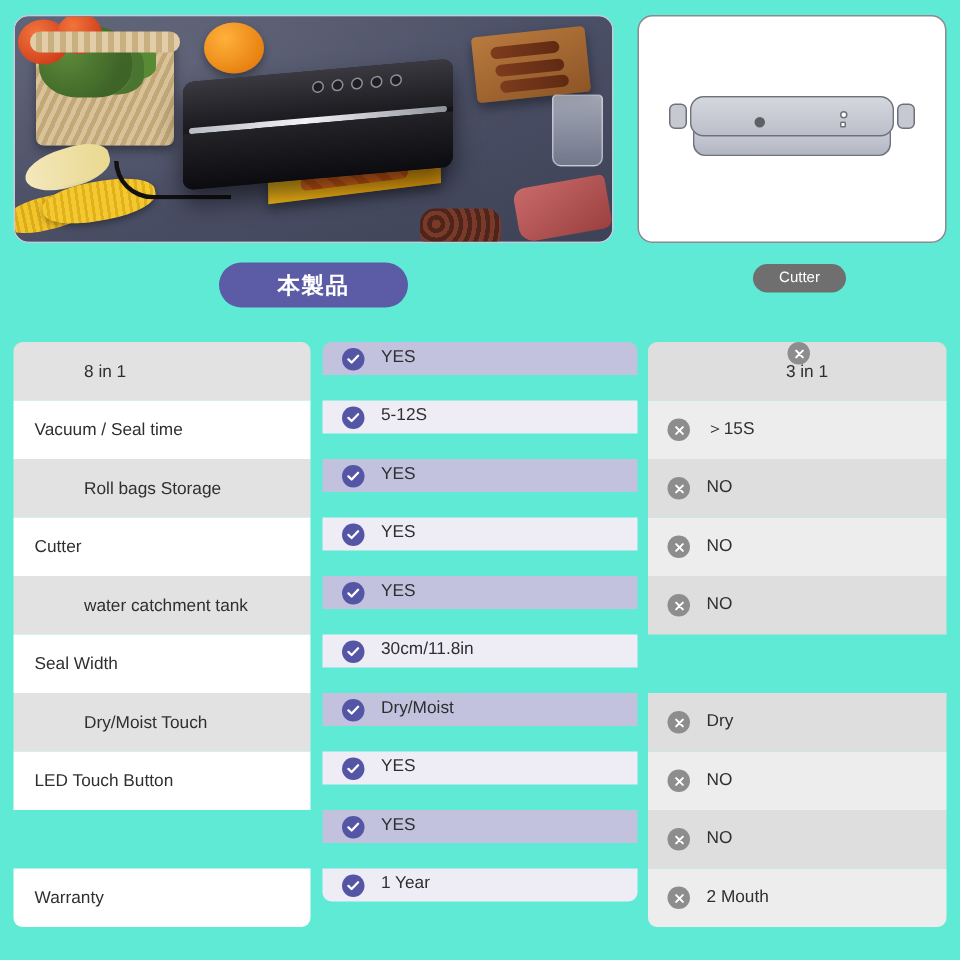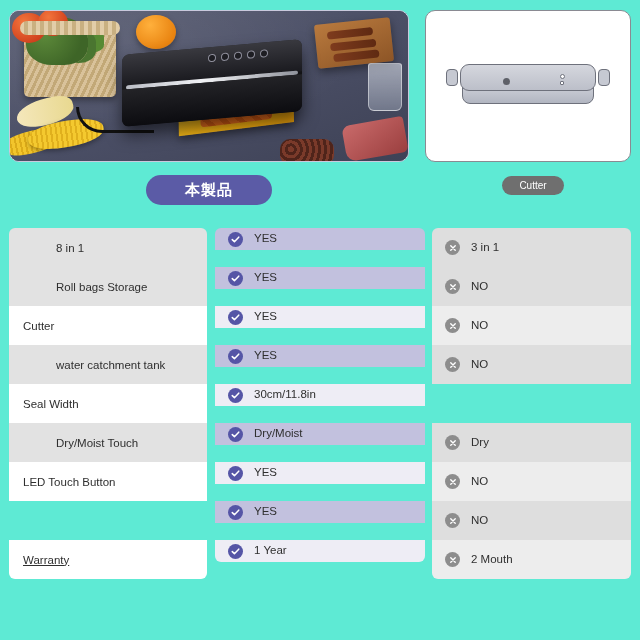--- a/index.html
+++ b/index.html
@@ -239,24 +239,24 @@
   
   .row.odd  .c1 { background:#e2e2e2;padding-left:47px; }
   .row.even .c1 { background:#ffffff; }
   .row.odd  .c2 { background:#c2c1de; }
   .row.even .c2 { background:#eeedf5; }
   .row.odd  .c3 { background:#dedede; }
   .row.even .c3 { background:#ededed; }
 
   
   .table .row:first-child .c1 { border-radius: 6px 6px 0 0; }
-  .table .row:last-child  .c1 { border-radius: 0 0 6px 6px; text-decoration: underline; }
+  .table .row:last-child  .c1 { border-radius: 0 0 6px 6px; }
   .table .row:first-child .c2 { border-radius: 6px 6px 0 0; }
   .table .row:last-child  .c2 { border-radius: 0 0 6px 6px; }
-  .table .row:first-child .c3 { border-radius: 6px 6px 0 0; }
+  .table .row:first-child .c3 { border-radius: 6px 6px 0 0; flex-direction: column; }
   .table .row:last-child  .c3 { border-radius: 0 0 6px 6px; }
 
   .mk { width:15px; height:15px; border-radius:50%; margin-right:11px; flex:0 0 auto;
         display:flex; align-items:center; justify-content:center; }
   .mk.yes { background:#5555a6; }
   .mk.no  { background:#8d8d8d; }
   .mk svg { display:block; }
   .val { line-height:1; }
 </style>
 </head>
@@ -347,20 +347,39 @@
       <div class="c3">
         <span class="mk no">
             <svg width="8" height="8" viewBox="0 0 10 10">
               <path d="M2.2 2.2 L7.8 7.8 M7.8 2.2 L2.2 7.8" stroke="#fff" stroke-width="1.7" stroke-linecap="round"></path>
             </svg>
           </span>
         <span class="val">3 in 1</span>
       </div>
     </div>
 
+    <div class="row even">
+      <div class="c1">Vacuum / Seal time</div>
+      <div class="c2">
+        <span class="mk yes">
+            <svg width="9" height="9" viewBox="0 0 10 10">
+              <path d="M1.4 5.1 L3.8 7.4 L8.6 2.4" stroke="#fff" stroke-width="1.7" fill="none" stroke-linecap="round" stroke-linejoin="round"></path>
+            </svg>
+          </span>
+        <span class="val">5-12S</span>
+      </div>
+      <div class="c3">
+        <span class="mk no">
+            <svg width="8" height="8" viewBox="0 0 10 10">
+              <path d="M2.2 2.2 L7.8 7.8 M7.8 2.2 L2.2 7.8" stroke="#fff" stroke-width="1.7" stroke-linecap="round"></path>
+            </svg>
+          </span>
+        <span class="val">＞15S</span>
+      </div>
+    </div>
 
     <div class="row odd">
       <div class="c1">Roll bags Storage</div>
       <div class="c2">
         <span class="mk yes">
             <svg width="9" height="9" viewBox="0 0 10 10">
               <path d="M1.4 5.1 L3.8 7.4 L8.6 2.4" stroke="#fff" stroke-width="1.7" fill="none" stroke-linecap="round" stroke-linejoin="round"></path>
             </svg>
           </span>
         <span class="val">YES</span>

